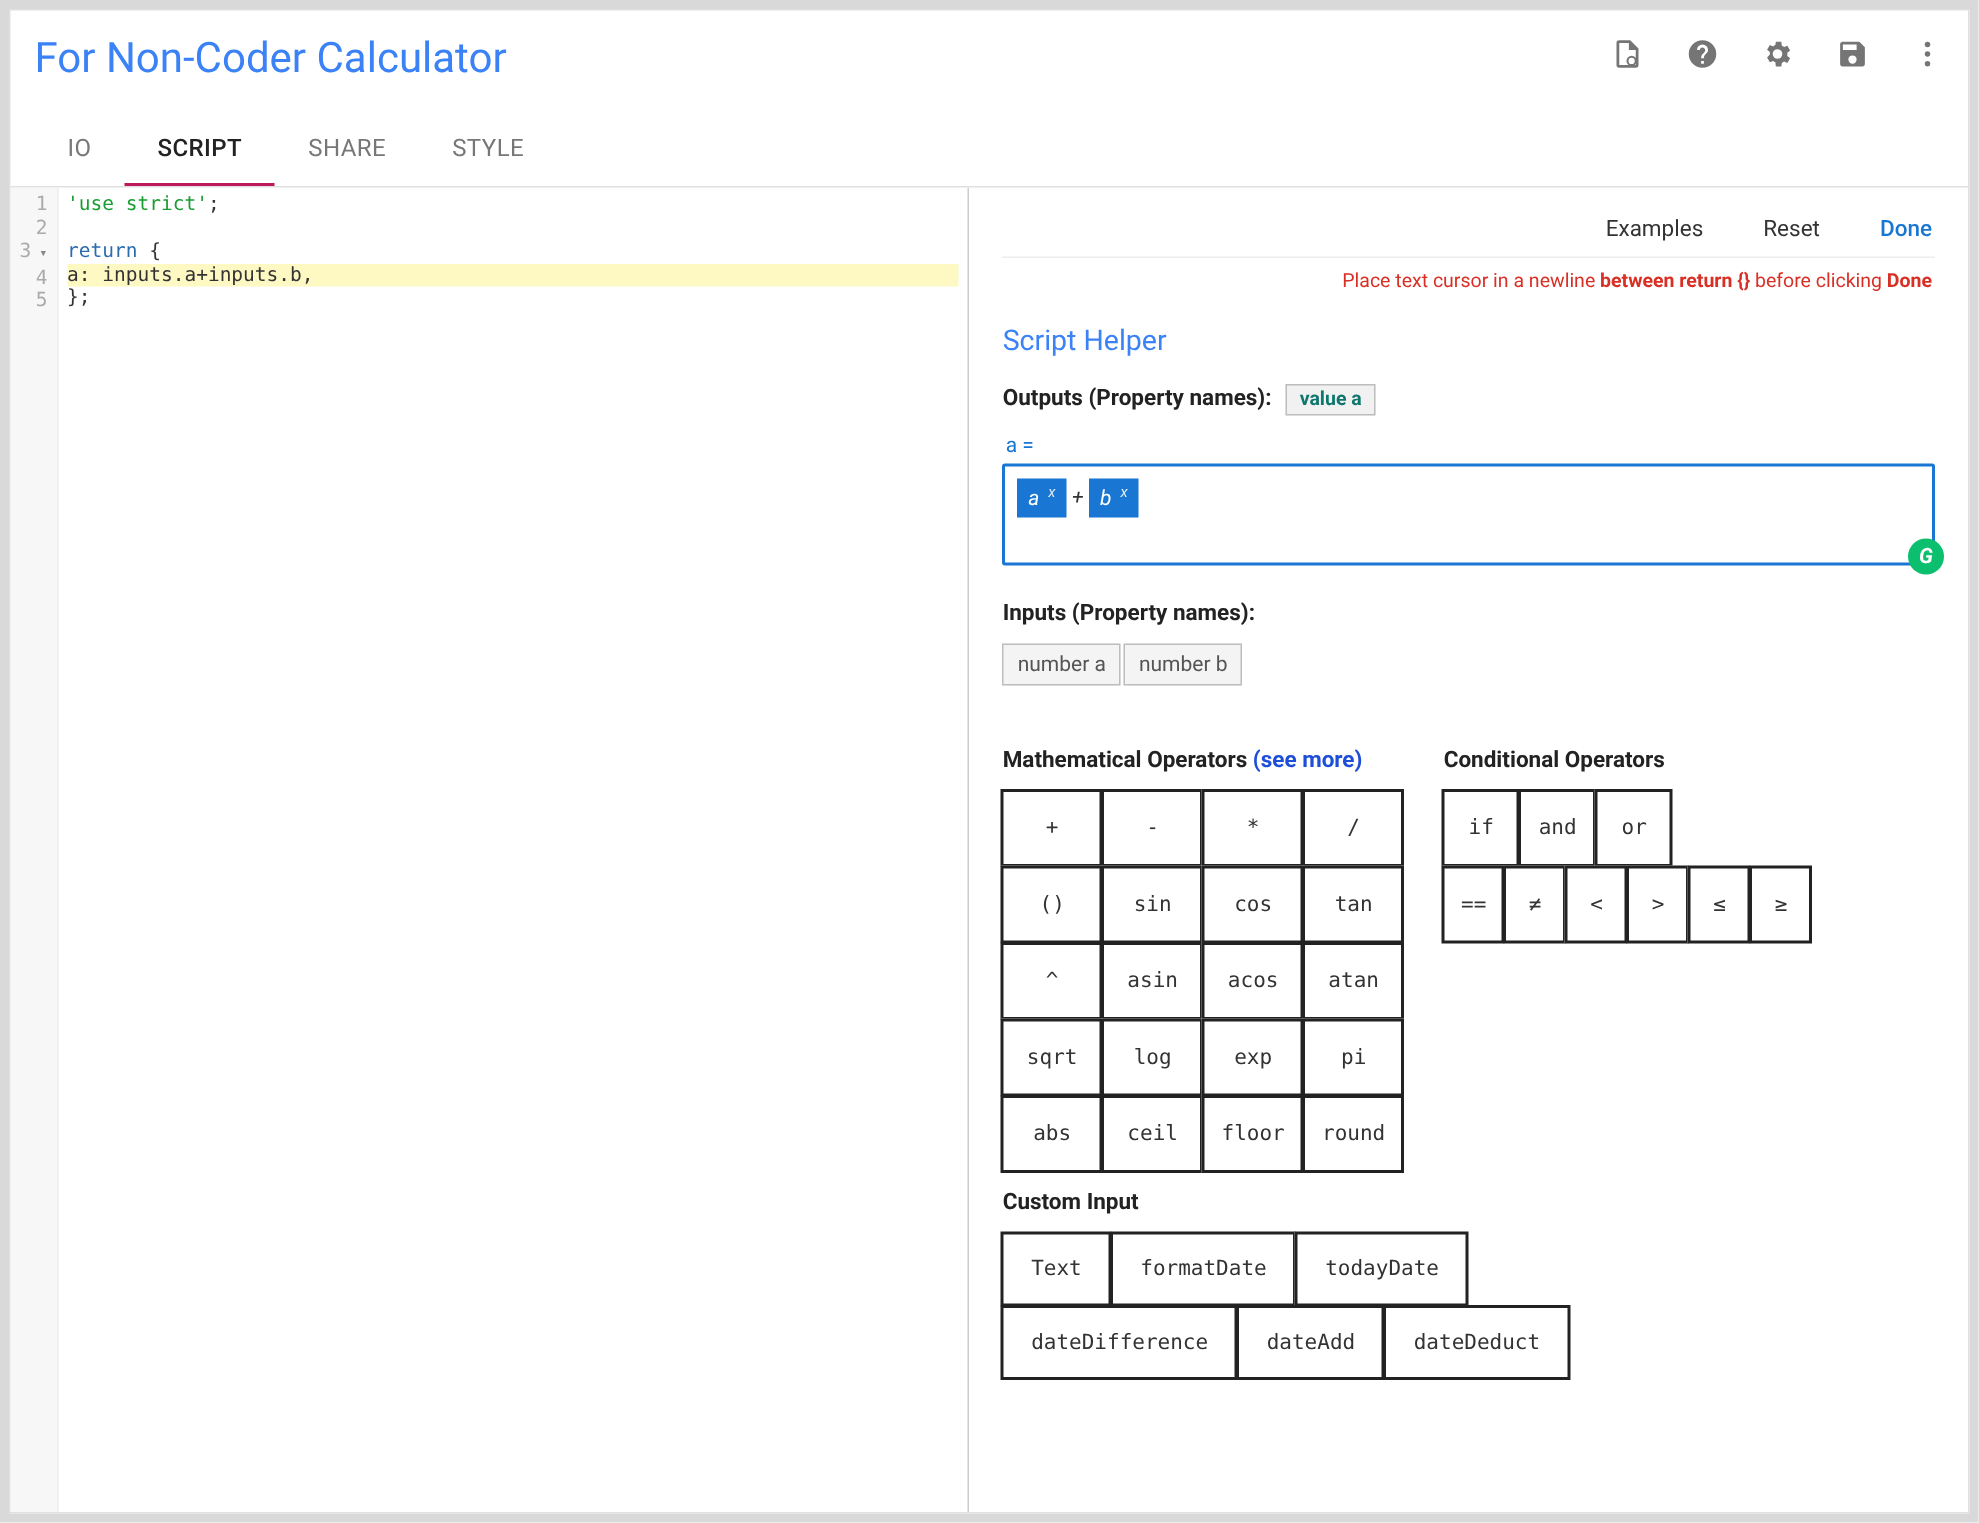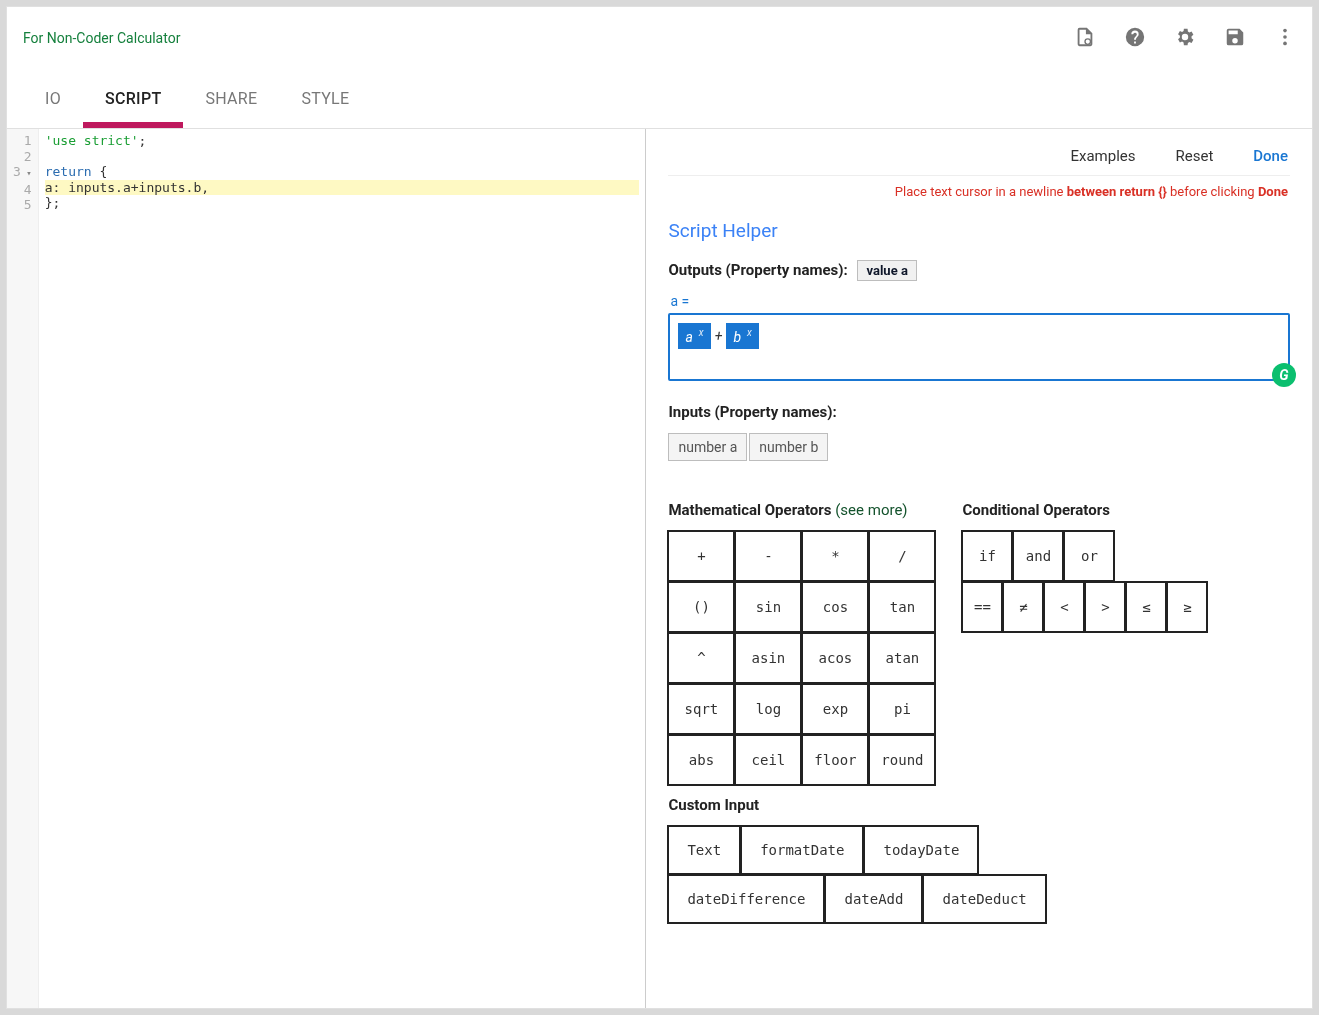--- a/index.html
+++ b/index.html
@@ -19,22 +19,22 @@
   border: 1px solid #e0e0e0;
 }
 .header {
   display: flex;
   align-items: center;
   justify-content: space-between;
   padding: 10px 16px 0 16px;
   min-height: 52px;
 }
 .title {
-  color: #15803d;
-  font-size: 14px;
+  color: #3b82f6;
+  font-size: 28px;
   font-weight: 400;
 }
 .header-icons {
   display: flex;
   gap: 28px;
   align-items: center;
 }
 .header-icons svg {
   width: 22px;
   height: 22px;
@@ -49,21 +49,21 @@
 }
 .tab {
   padding: 12px 22px 14px 22px;
   font-size: 16px;
   color: #777;
   cursor: pointer;
   letter-spacing: 0.3px;
 }
 .tab.active {
   color: #222;
-  border-bottom: 6px solid #be185d;
+  border-bottom: 2px solid #be185d;
   font-weight: 500;
 }
 .body {
   display: flex;
   flex: 1;
   overflow: hidden;
 }
 .editor-pane {
   width: 49%;
   border-right: 1px solid #ccc;
@@ -112,30 +112,30 @@
 .hint {
   color: #d93025;
   font-size: 13px;
   text-align: right;
   padding: 8px 2px;
 }
 .hint .b { font-weight: 700; }
 
 .h1 { font-size: 19px; font-weight: 400; margin: 12px 0 18px 0; color: #3b82f6; }
 .h2 { font-size: 15px; font-weight: 700; margin: 12px 0 12px 0; color: #222; }
-.h2 .light { font-weight: 400; color: #14532d; text-align: center; }
+.h2 .light { font-weight: 700; color: #1d4ed8; text-align: center; }
 
 .chip-gray {
   display: inline-block;
   border: 1px solid #bdbdbd;
   background: #f1f1f1;
   font-size: 13px;
   padding: 2px 8px;
   margin-left: 6px;
-  color: #0f172a;
+  color: #0f766e;
 }
 .formula-label { color: #1976d2; font-size: 14px; margin: 10px 0 4px 2px; }
 .formula-box {
   border: 2px solid #1976d2;
   border-radius: 2px;
   padding: 8px 8px 30px 8px;
   position: relative;
   font-style: italic;
 }
 .token {

